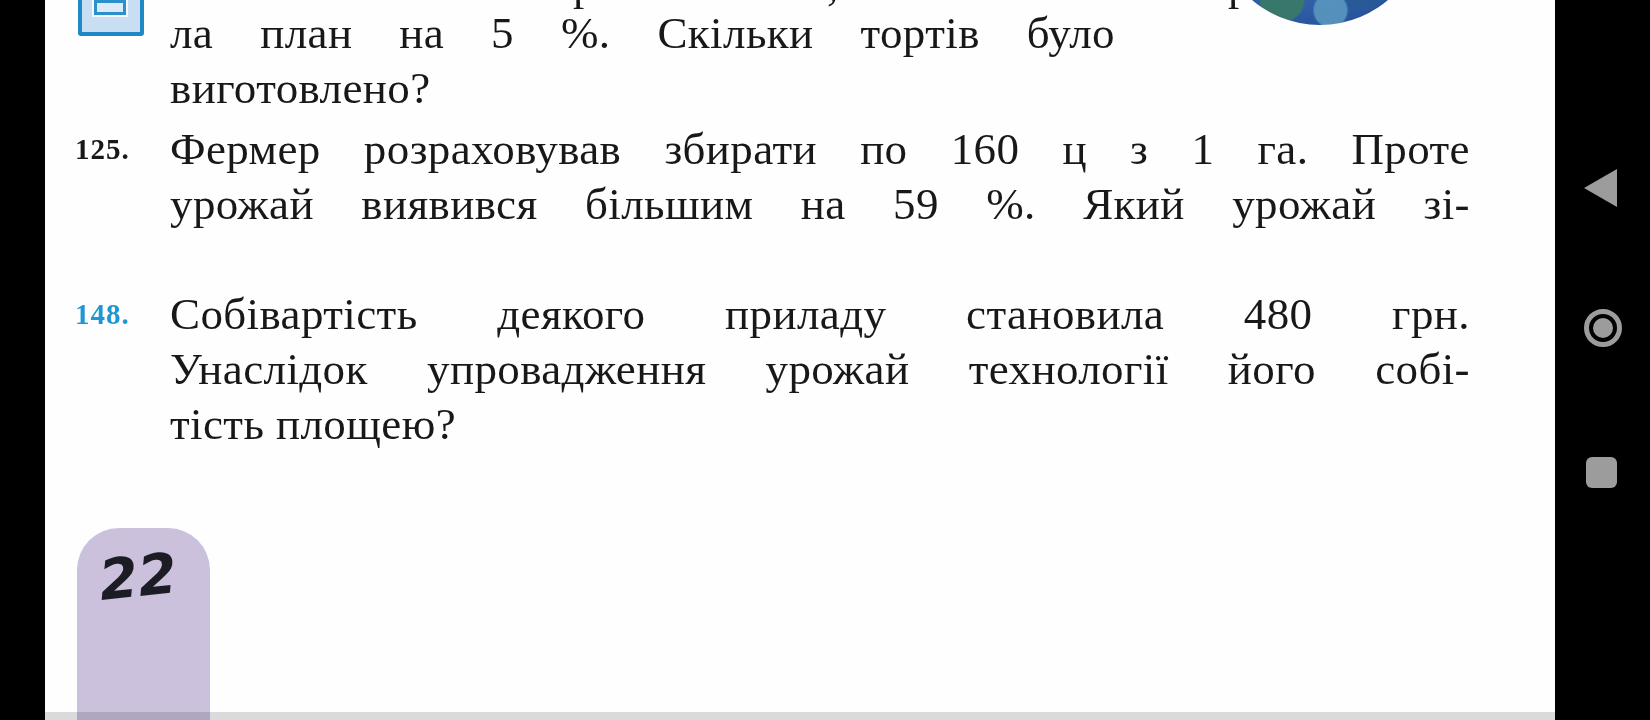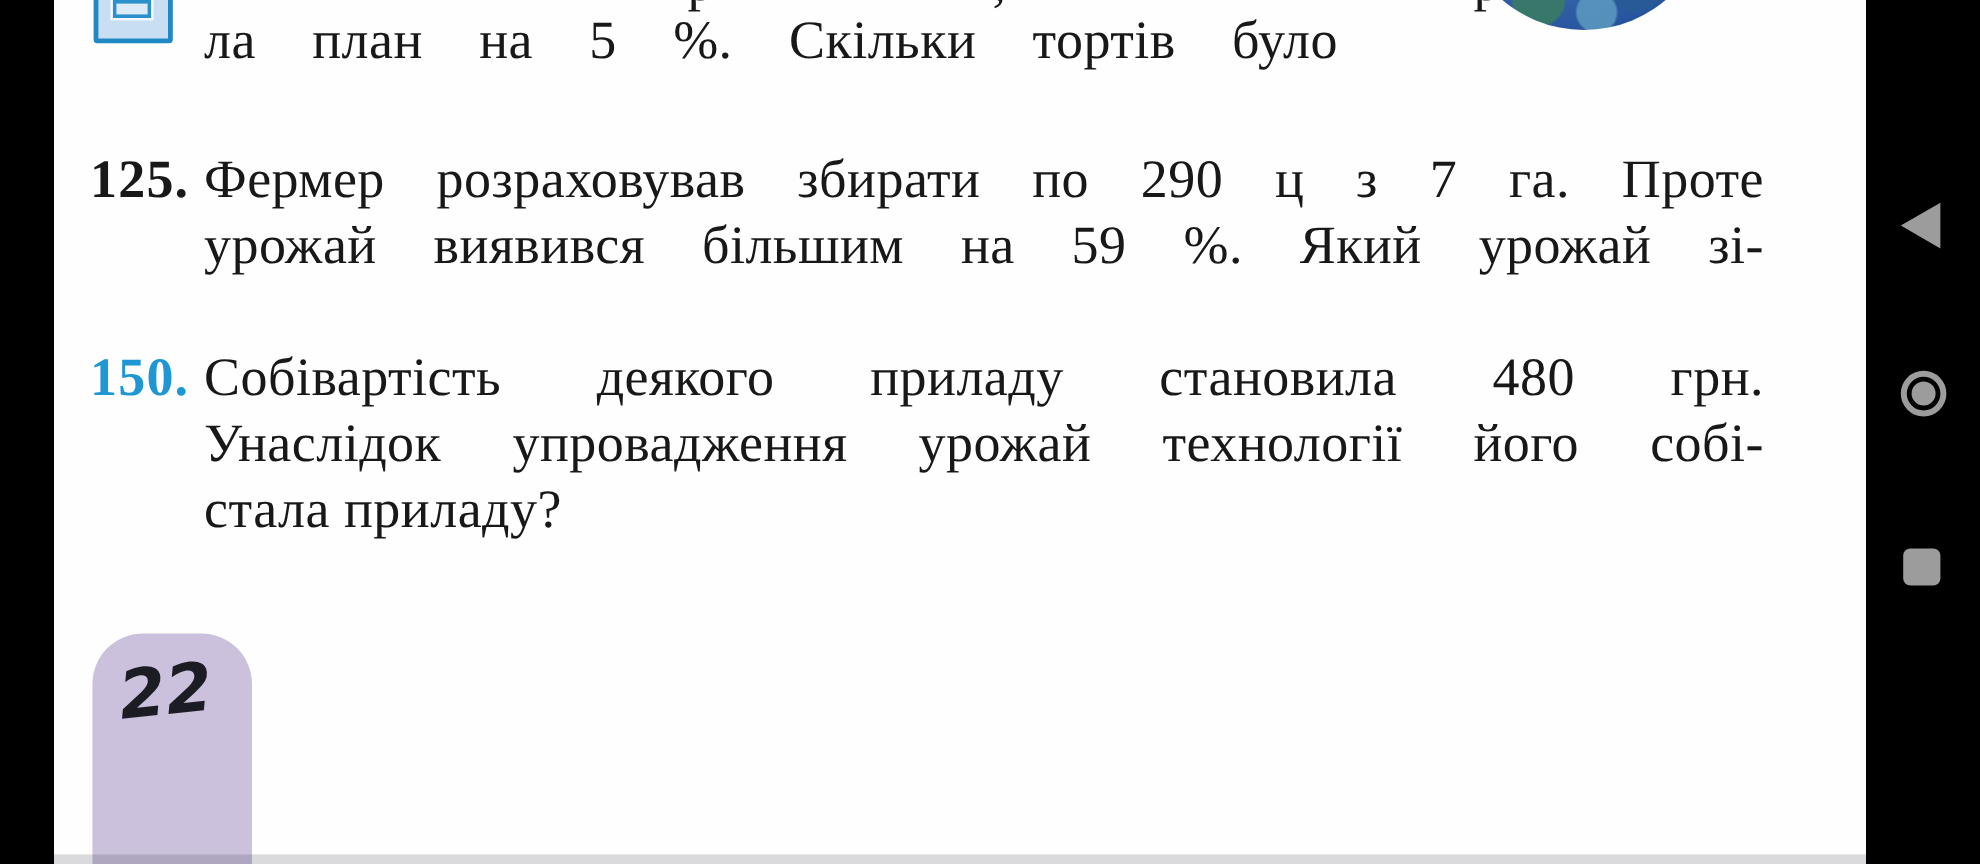--- a/index.html
+++ b/index.html
@@ -71,21 +71,21 @@
     width: 1395px;
     color: #181818;
   }
   .p124 { top: 6px; }
   .p125 { top: 122px; }
   .p126 { top: 287px; }
 
   .pnum {
     position: absolute;
     left: 0; top: 0;
-    font-size: 45px;
+    font-size: 29px;
     line-height: 55px;
     font-weight: bold;
     letter-spacing: 1px;
   }
   .pnum.blue { color: #1e97d4; }
 
   .pbody { margin-left: 95px; }
 
   .line {
     font-size: 45px;
@@ -176,37 +176,38 @@
 
     <div class="exercise-icon">
       <div class="exercise-icon-inner"></div>
     </div>
 
     <div class="globe"></div>
 
     <section class="problem p124">
       <div class="pbody">
         <div class="line">ла план на 5 %. Скільки тортів було</div>
+        <div class="line last">виготовлено?</div>
       </div>
     </section>
 
     <section class="problem p125">
       <span class="pnum">125.</span>
       <div class="pbody">
-        <div class="line">Фермер розраховував збирати по 290 ц з 7 га. Проте</div>
+        <div class="line">Фермер розраховував збирати по 160 ц з 1 га. Проте</div>
         <div class="line">урожай виявився більшим на 59 %. Який урожай зі-</div>
       </div>
     </section>
 
     <section class="problem p126">
-      <span class="pnum blue">150.</span>
+      <span class="pnum blue">148.</span>
       <div class="pbody">
         <div class="line">Собівартість деякого приладу становила 480 грн.</div>
         <div class="line">Унаслідок упровадження урожай технології його собі-</div>
-        <div class="line last">стала приладу?</div>
+        <div class="line last">тість площею?</div>
       </div>
     </section>
 
     <div class="page-tab">
       <span>22</span>
     </div>
 
     <div class="bottom-strip"></div>
   </div>
 

